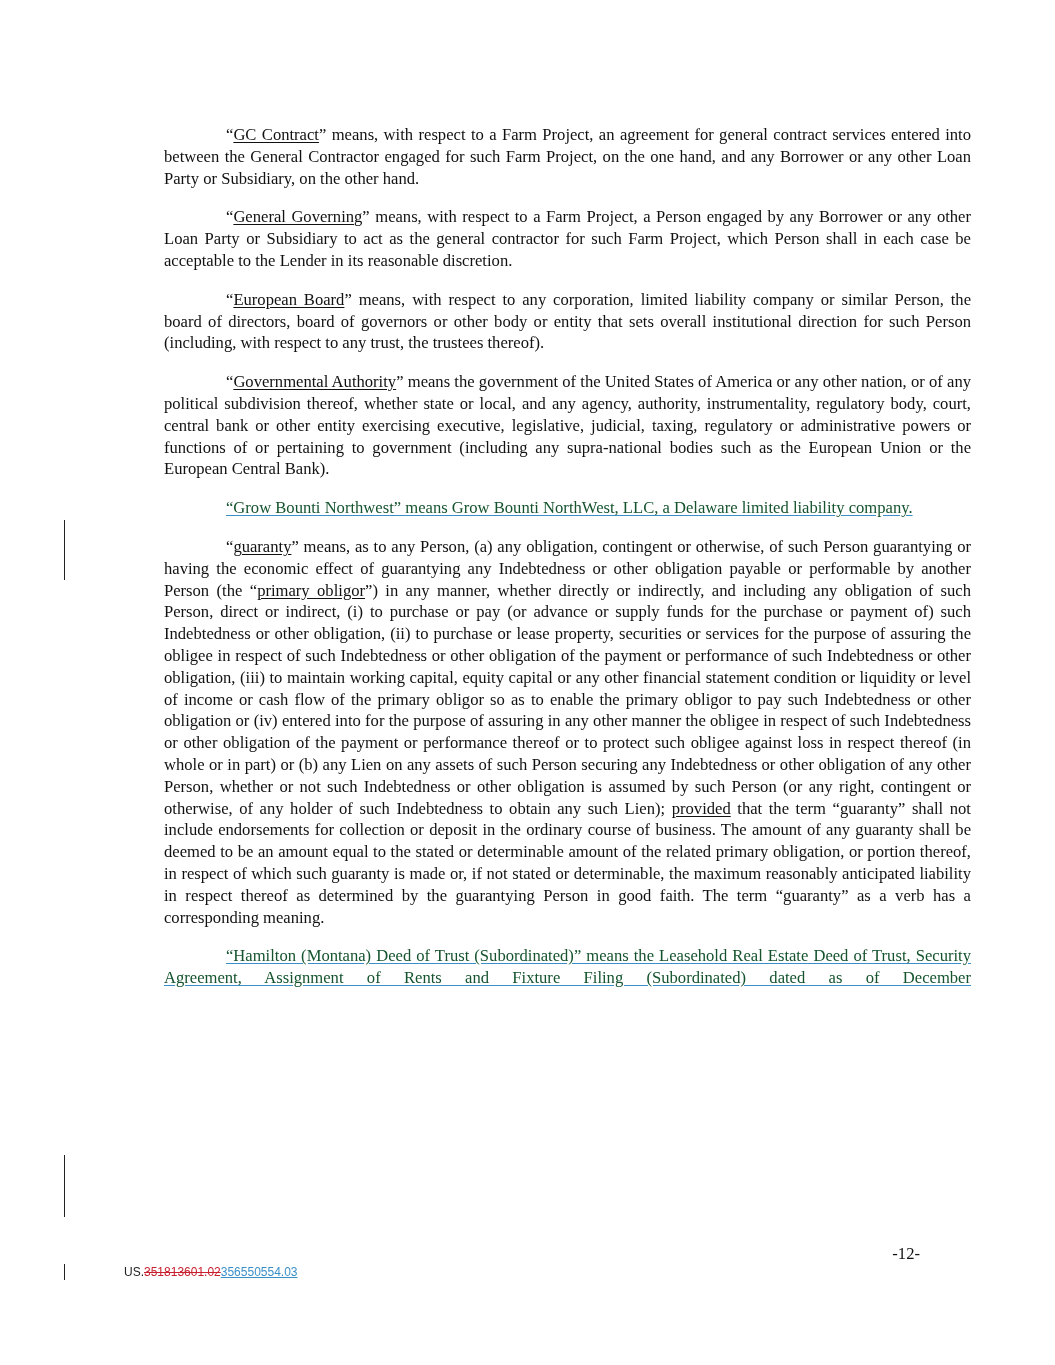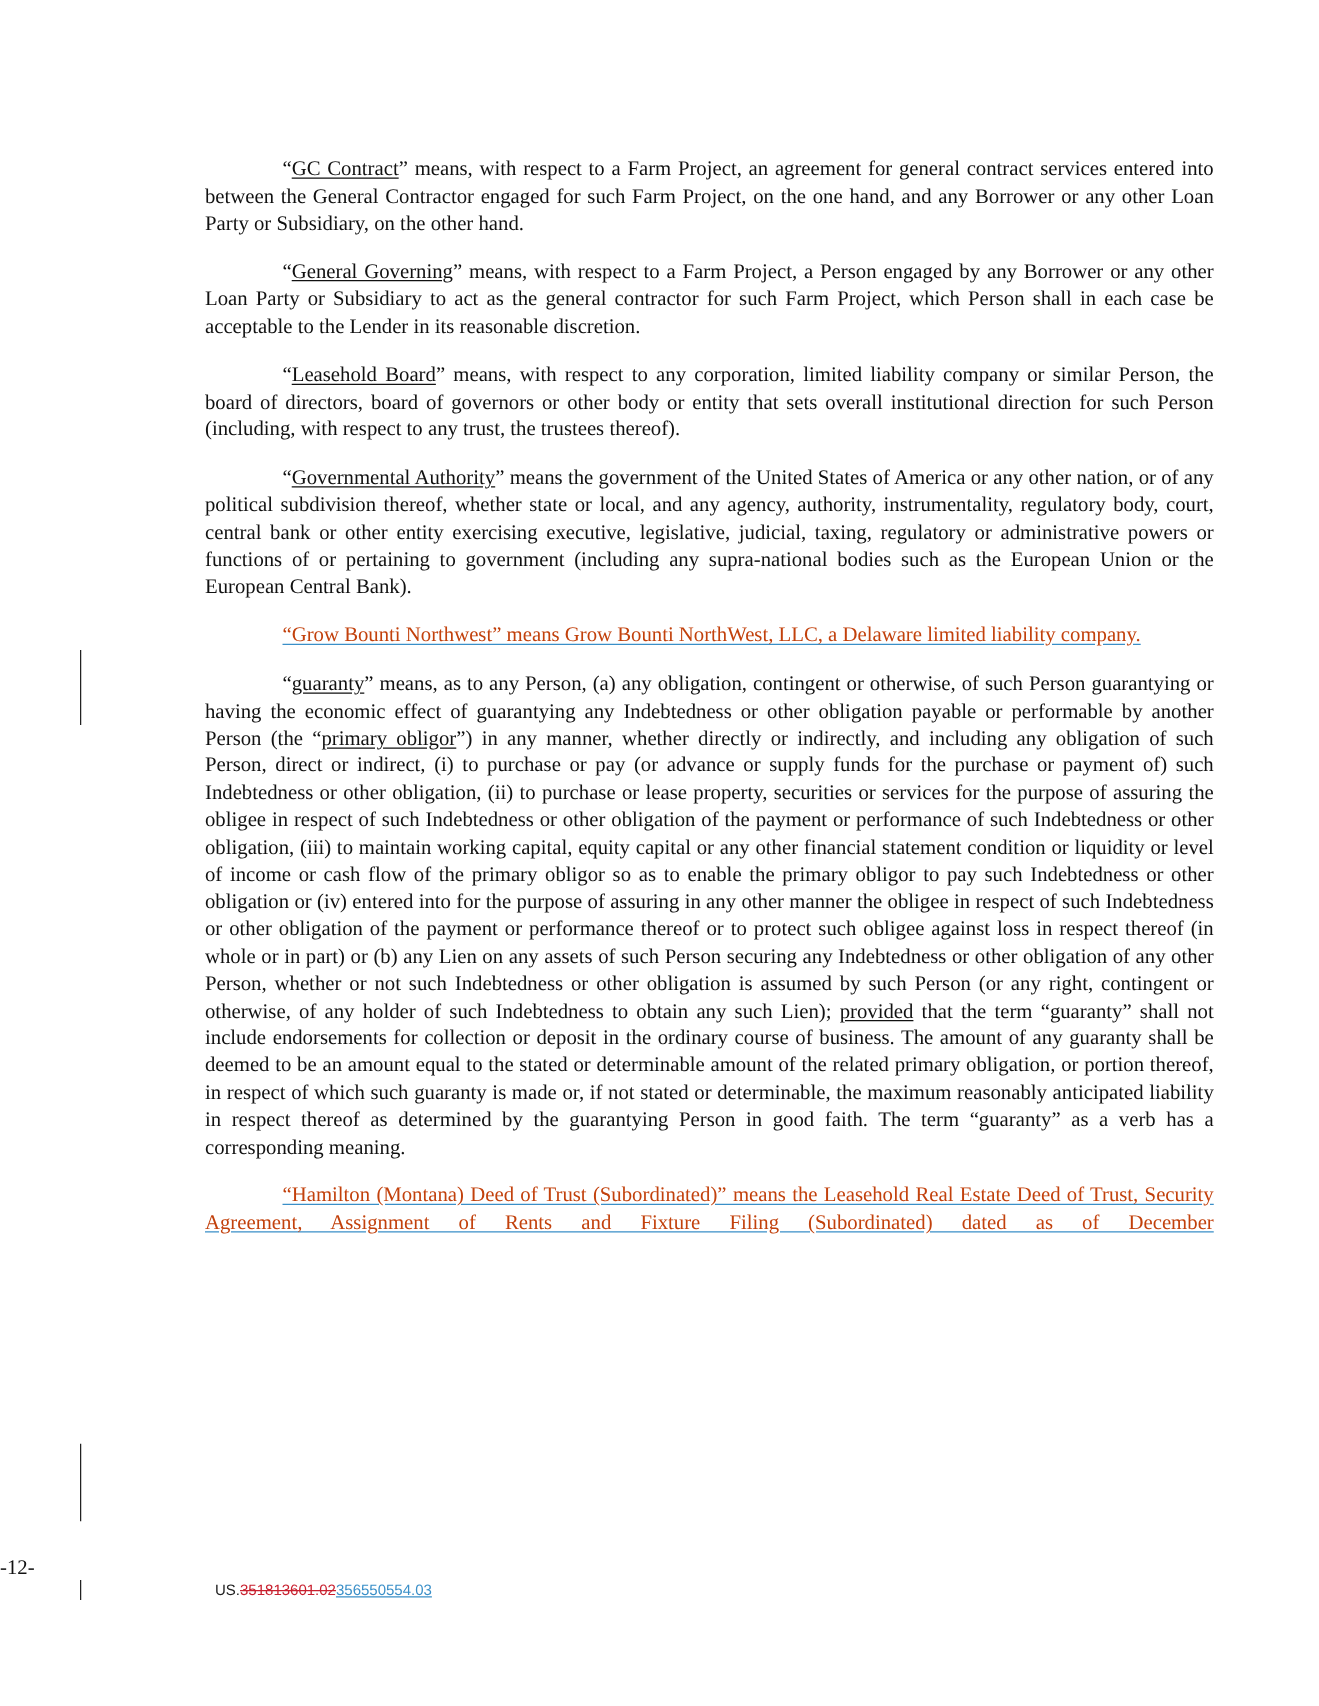--- a/index.html
+++ b/index.html
@@ -2,41 +2,41 @@
 <html><head>
 <meta charset="utf-8">
 <style>
   html, body { margin: 0; padding: 0; background: #ffffff; }
   body { width: 1055px; height: 1365px; position: relative; overflow: hidden;
          font-family: "Liberation Serif", serif; color: #111; }
   .page { position: absolute; left: 124px; top: 124px; width: 807px; margin-left: 40px; }
   .para { font-size: 16.6px; line-height: 21.8px; text-align: justify;
           text-indent: 62px; margin: 0 0 17px 0; position: relative; }
   .term { text-decoration: underline; text-underline-offset: 2px; }
-  .ins { color: #c2410c; text-decoration: underline; text-decoration-color: #3a8fc8;
+  .ins { color: #14532d; text-decoration: underline; text-decoration-color: #3a8fc8;
          text-underline-offset: 2px; }
   .bar { position: absolute; left: 64px; width: 1.3px; background: #222; }
-  .pnum { position: absolute; top: 1244px; left: 0; width: 920px; text-align: left;
+  .pnum { position: absolute; top: 1244px; left: 0; width: 920px; text-align: right;
           font-size: 16.6px; }
   .footer { position: absolute; left: 124px; top: 1265px; font-family: "Liberation Sans", sans-serif;
-            font-size: 12px; color: #222; margin-left: 48px; }
+            font-size: 12px; color: #222; }
   .del { color: #c8202f; text-decoration: line-through; }
   .insf { color: #3a8fc8; text-decoration: underline; }
 </style>
 </head>
 <body>
 
 <div class="bar" style="top:520px;height:60px;"></div>
 <div class="bar" style="top:1155px;height:62px;"></div>
 <div class="bar" style="top:1264px;height:16px;"></div>
 
 <div class="page">
   <p class="para"><span>“</span><span class="term">GC Contract</span><span>” means, with respect to a Farm Project, an agreement for general contract services entered into between the General Contractor engaged for such Farm Project, on the one hand, and any Borrower or any other Loan Party or Subsidiary, on the other hand.</span></p>
   <p class="para"><span>“</span><span class="term">General Governing</span><span>” means, with respect to a Farm Project, a Person engaged by any Borrower or any other Loan Party or Subsidiary to act as the general contractor for such Farm Project, which Person shall in each case be acceptable to the Lender in its reasonable discretion.</span></p>
-  <p class="para"><span>“</span><span class="term">Leasehold Board</span><span>” means, with respect to any corporation, limited liability company or similar Person, the board of directors, board of governors or other body or entity that sets overall institutional direction for such Person (including, with respect to any trust, the trustees thereof).</span></p>
+  <p class="para"><span>“</span><span class="term">European Board</span><span>” means, with respect to any corporation, limited liability company or similar Person, the board of directors, board of governors or other body or entity that sets overall institutional direction for such Person (including, with respect to any trust, the trustees thereof).</span></p>
   <p class="para"><span>“</span><span class="term">Governmental Authority</span><span>” means the government of the United States of America or any other nation, or of any political subdivision thereof, whether state or local, and any agency, authority, instrumentality, regulatory body, court, central bank or other entity exercising executive, legislative, judicial, taxing, regulatory or administrative powers or functions of or pertaining to government (including any supra-national bodies such as the European Union or the European Central Bank).</span></p>
   <p class="para"><span class="ins">“Grow Bounti Northwest” means Grow Bounti NorthWest, LLC, a Delaware limited liability company.</span></p>
   <p class="para"><span>“</span><span class="term">guaranty</span><span>” means, as to any Person, (a) any obligation, contingent or otherwise, of such Person guarantying or having the economic effect of guarantying any Indebtedness or other obligation payable or performable by another Person (the “</span><span class="term">primary obligor</span><span>”) in any manner, whether directly or indirectly, and including any obligation of such Person, direct or indirect, (i) to purchase or pay (or advance or supply funds for the purchase or payment of) such Indebtedness or other obligation, (ii) to purchase or lease property, securities or services for the purpose of assuring the obligee in respect of such Indebtedness or other obligation of the payment or performance of such Indebtedness or other obligation, (iii) to maintain working capital, equity capital or any other financial statement condition or liquidity or level of income or cash flow of the primary obligor so as to enable the primary obligor to pay such Indebtedness or other obligation or (iv) entered into for the purpose of assuring in any other manner the obligee in respect of such Indebtedness or other obligation of the payment or performance thereof or to protect such obligee against loss in respect thereof (in whole or in part) or (b) any Lien on any assets of such Person securing any Indebtedness or other obligation of any other Person, whether or not such Indebtedness or other obligation is assumed by such Person (or any right, contingent or otherwise, of any holder of such Indebtedness to obtain any such Lien); </span><span class="term">provided</span><span> that the term “guaranty” shall not include endorsements for collection or deposit in the ordinary course of business.  The amount of any guaranty shall be deemed to be an amount equal to the stated or determinable amount of the related primary obligation, or portion thereof, in respect of which such guaranty is made or, if not stated or determinable, the maximum reasonably anticipated liability in respect thereof as determined by the guarantying Person in good faith.  The term “guaranty” as a verb has a corresponding meaning.</span></p>
   <p class="para" style="text-align-last:justify;"><span class="ins">“Hamilton (Montana) Deed of Trust (Subordinated)” means the Leasehold Real Estate Deed of Trust, Security Agreement, Assignment of Rents and Fixture Filing (Subordinated) dated as of December</span></p>
 </div>
 
 <div class="pnum">-12-</div>
 <div class="footer"><span>US.</span><span class="del">351813601.02</span><span class="insf">356550554.03</span></div>
 
 </body></html>

